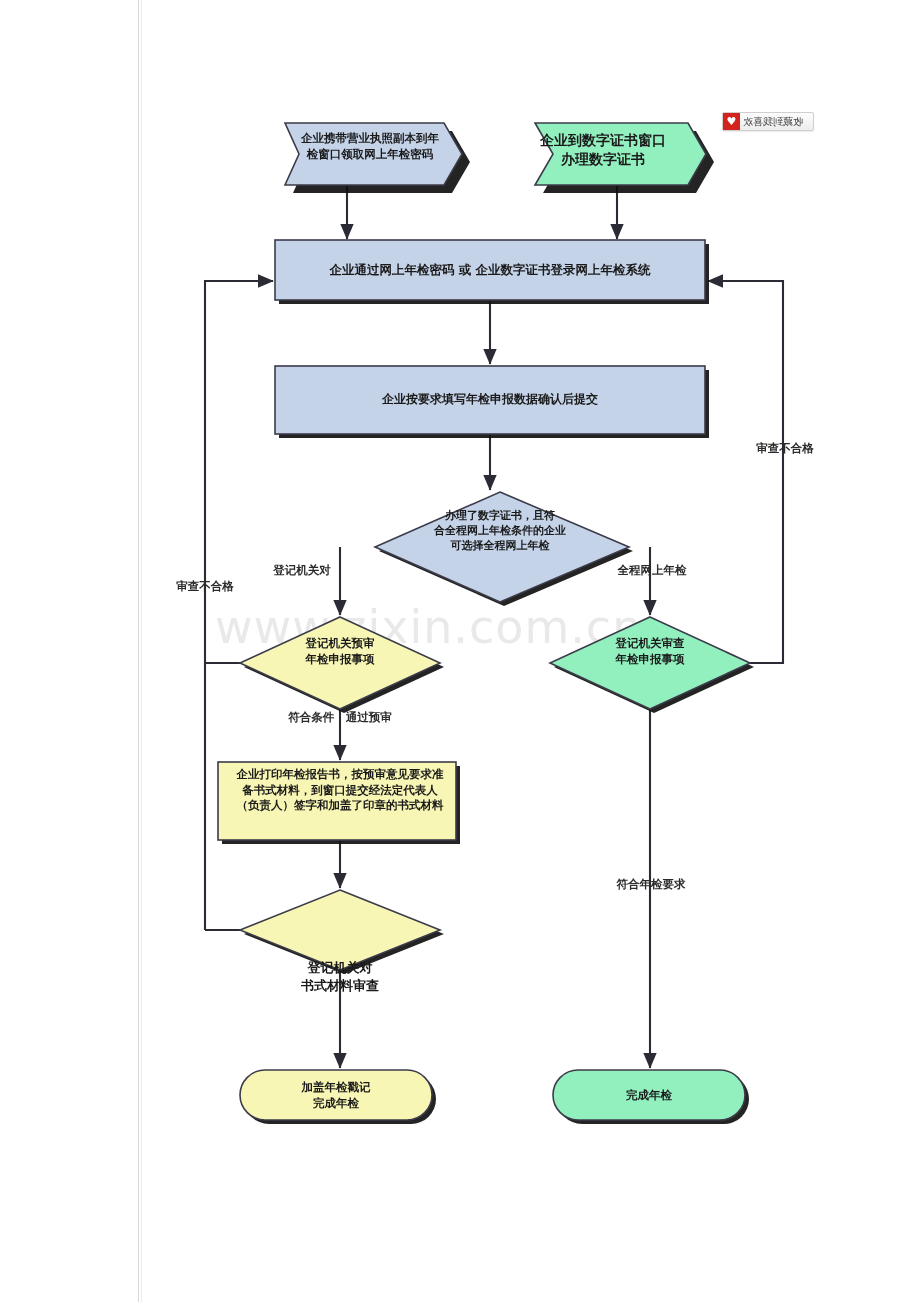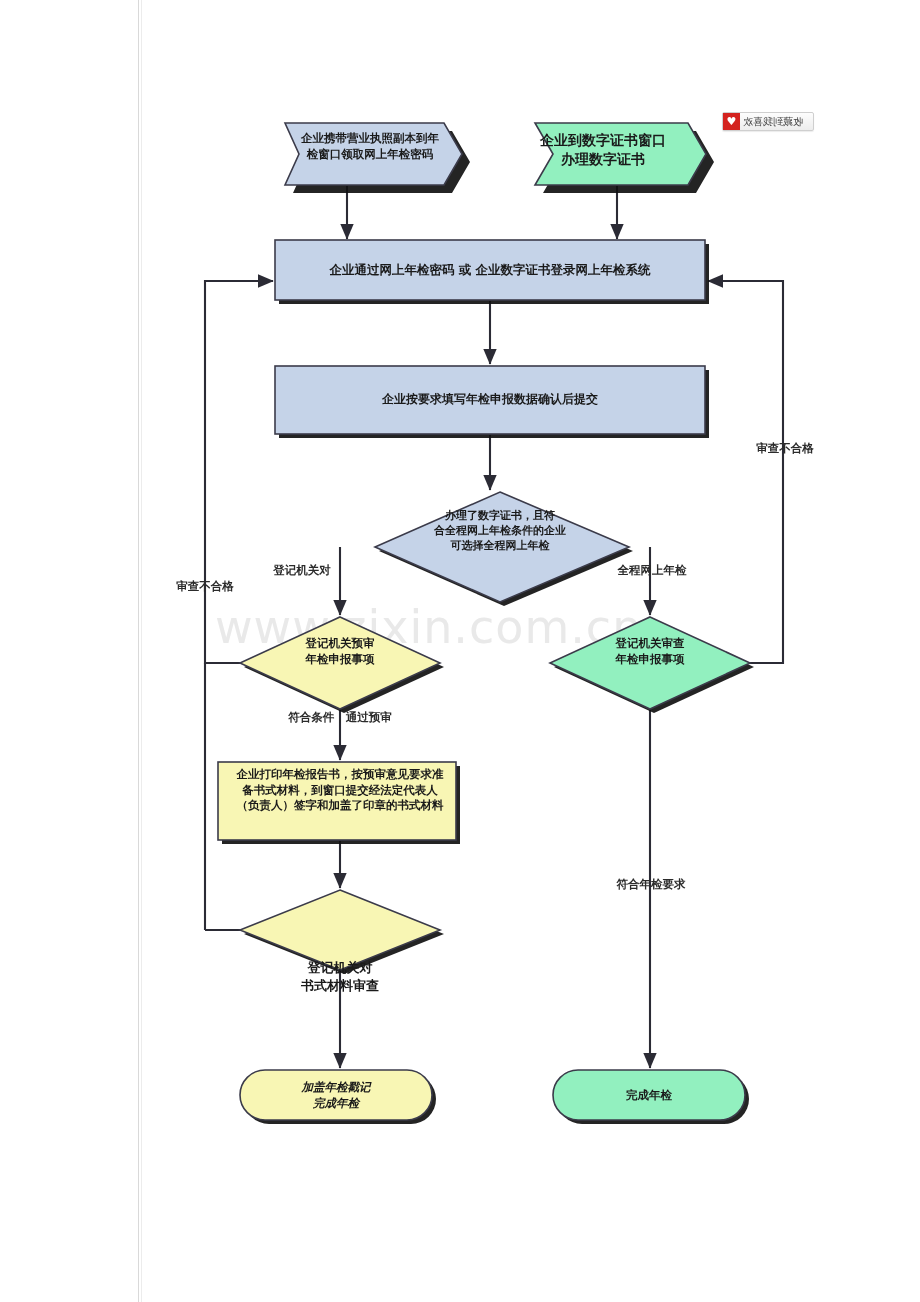--- a/index.html
+++ b/index.html
@@ -213,21 +213,21 @@
   <div class="node-text" style="left:560px; top:636px; width:180px; font-size:11.5px;">登记机关审查
 年检申报事项</div>
 
   <div class="node-text" style="left:222px; top:767px; width:232px; font-size:11.5px; text-align:center; padding-left:4px; box-sizing:border-box;">企业打印年检报告书，按预审意见要求准
 备书式材料，到窗口提交经法定代表人
 （负责人）签字和加盖了印章的书式材料</div>
 
   <div class="node-text" style="left:250px; top:959px; width:180px; font-size:13px;">登记机关对
 书式材料审查</div>
 
-  <div class="node-text" style="left:244px; top:1080px; width:184px; font-size:11.5px;font-style:italic;">加盖年检戳记
+  <div class="node-text" style="left:244px; top:1080px; width:184px; font-size:11.5px;">加盖年检戳记
 完成年检</div>
 
   <div class="node-text" style="left:557px; top:1088px; width:184px; font-size:11.5px;">完成年检</div>
 
   <div class="edge-label" style="left:264px; top:562px; width:76px;">登记机关对</div>
 
   <div class="edge-label" style="left:600px; top:562px; width:104px;">全程网上年检</div>
 
   <div class="edge-label" style="left:160px; top:578px; width:90px;">审查不合格</div>
 

